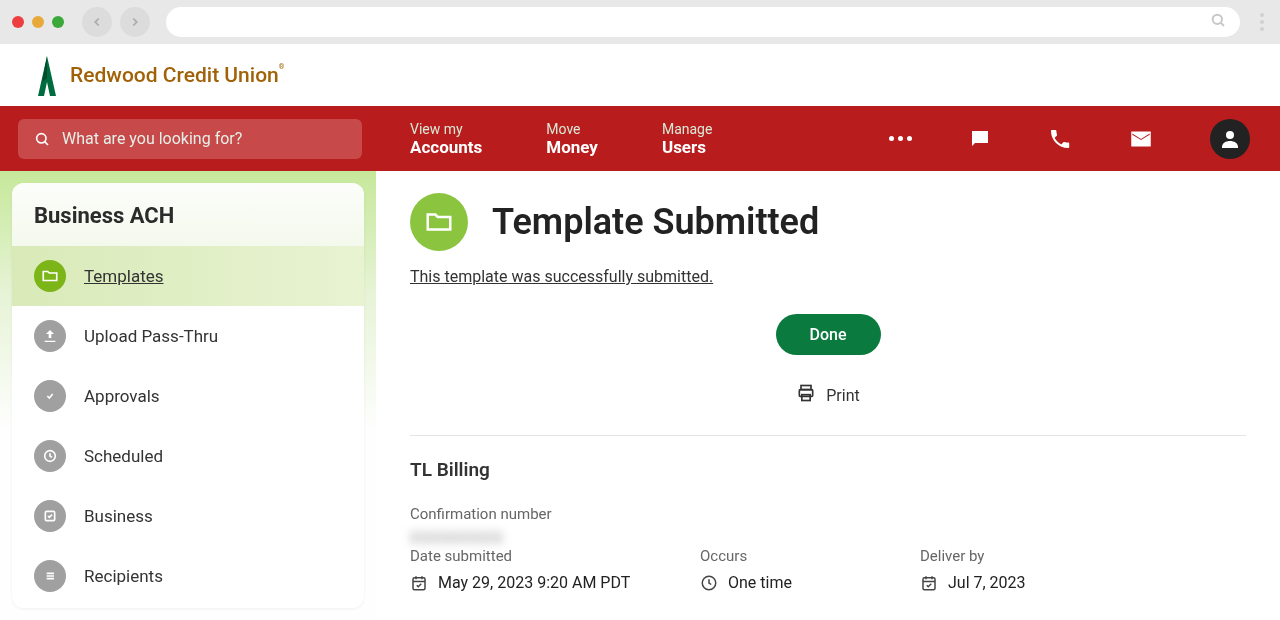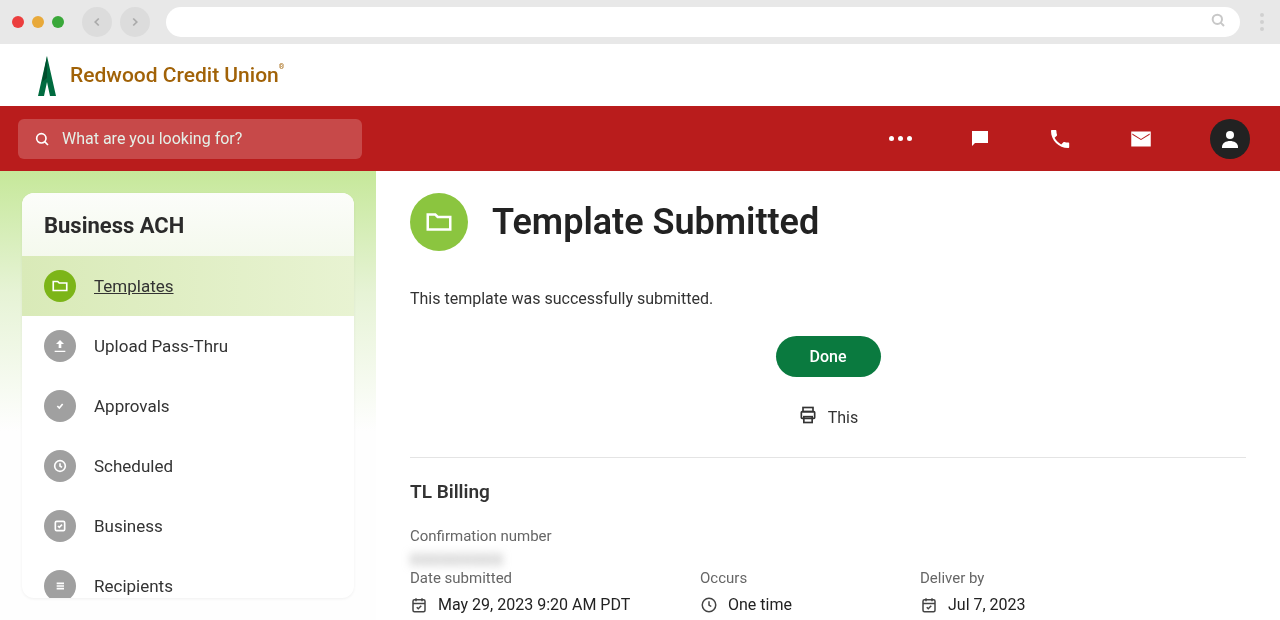--- a/index.html
+++ b/index.html
@@ -37,36 +37,36 @@
 .nav-icons { display: flex; align-items: center; gap: 56px; margin-right: 12px; }
 .overflow-dots { display: flex; gap: 4px; }
 .overflow-dots span { width: 5px; height: 5px; border-radius: 50%; background: #fff; }
 .nav-icon { color: #fff; display: flex; align-items: center; justify-content: center; }
 .avatar { width: 40px; height: 40px; border-radius: 50%; background: #222; display: flex; align-items: center; justify-content: center; }
 
 
 .content { display: flex; height: calc(620px - 44px - 62px - 65px); background: linear-gradient(180deg, #c6e89a 0%, #e6f3d5 120px, #fefefe 260px); }
 
 
-.sidebar { width: 376px; padding: 22px; }
+.sidebar { width: 376px; padding: 12px; }
 .sidebar-card { background: #fff; border-radius: 12px; overflow: hidden; box-shadow: 0 1px 3px rgba(0,0,0,0.06); height: 100%; }
 .sidebar-title { font-size: 22px; font-weight: 700; color: #2b2b2b; padding: 20px 22px 18px; background: linear-gradient(180deg, #fcfdfa, #f4f9ed); }
 .sidebar-list { }
 .sidebar-item { display: flex; align-items: center; gap: 18px; padding: 14px 22px; cursor: pointer; font-size: 17px; color: #333; }
 .sidebar-item.active { background: linear-gradient(90deg, #d9eab8, #e8f3d2); text-decoration: underline; }
 .sidebar-icon { width: 32px; height: 32px; border-radius: 50%; display: flex; align-items: center; justify-content: center; flex-shrink: 0; }
 .sidebar-icon.active-icon { background: #7cb518; color: #fff; }
 .sidebar-icon.inactive-icon { background: #a0a0a0; color: #fff; }
 
 
 .main { flex: 1; background: #fff; padding: 18px 34px 0 34px; overflow: hidden; }
 .main-header { display: flex; align-items: center; gap: 24px; margin-top: 4px; }
 .folder-badge { width: 58px; height: 58px; border-radius: 50%; background: #8bc53f; display: flex; align-items: center; justify-content: center; }
 .main-title { font-size: 36px; font-weight: 600; color: #222; }
-.success-text { font-size: 16px; color: #333; margin-top: 38px; }
+.success-text { font-size: 16px; color: #333; margin-top: 16px; text-decoration: underline; }
 .action-row { display: flex; align-items: center; gap: 28px; margin-top: 28px; padding-bottom: 28px; border-bottom: 1px solid #e4e4e4; flex-direction: column; }
 .done-btn { background: #0a7a3f; color: #fff; border: none; border-radius: 22px; padding: 11px 34px; font-size: 16px; font-weight: 500; cursor: pointer; }
 .print-btn { display: flex; align-items: center; gap: 10px; color: #333; font-size: 16px; cursor: pointer; }
 .section-name { font-size: 19px; font-weight: 600; color: #333; margin-top: 22px; }
 .conf-label { font-size: 15px; color: #666; margin-top: 24px; }
 .conf-value { margin-top: 6px; filter: blur(5px); color: #888; font-size: 15px; letter-spacing: 1px; }
 .details-row { display: flex; gap: 0; }
 .detail-col { flex: 0 0 290px; }
 .detail-label { font-size: 15px; color: #666; margin-bottom: 8px; }
 .detail-value { display: flex; align-items: center; gap: 10px; font-size: 16px; color: #222; }
@@ -117,20 +117,34 @@
 </div>
 
 <div class="green-nav">
   <div class="search-box">
     <svg width="16" height="16" viewBox="0 0 24 24" fill="none" stroke="#fff" stroke-width="2.5">
         <circle cx="11" cy="11" r="7"></circle>
         <line x1="21" y1="21" x2="16" y2="16"></line>
       </svg>
     <input type="text" placeholder="What are you looking for?" style="">
   </div>
+  <div class="nav-items">
+    <div class="nav-item">
+      <div class="nav-item-top">View my</div>
+      <div class="nav-item-bottom">Accounts</div>
+    </div>
+    <div class="nav-item">
+      <div class="nav-item-top">Move</div>
+      <div class="nav-item-bottom">Money</div>
+    </div>
+    <div class="nav-item">
+      <div class="nav-item-top">Manage</div>
+      <div class="nav-item-bottom">Users</div>
+    </div>
+  </div>
   <div class="nav-spacer"></div>
   <div class="nav-icons">
     <div class="overflow-dots">
         <span></span>
         <span></span>
         <span></span>
       </div>
     <div class="nav-icon">
       <svg width="24" height="24" viewBox="0 0 24 24" fill="currentColor">
           <path d="M4 4h16v12H7l-3 3V4z"></path>
@@ -230,21 +244,21 @@
     <div class="action-row">
       <button class="done-btn">Done</button>
       <div class="print-btn">
         <span>
           <svg width="20" height="20" viewBox="0 0 24 24" fill="none" stroke="#333" stroke-width="2">
               <rect x="6" y="3" width="12" height="5"></rect>
               <rect x="4" y="8" width="16" height="8" rx="1"></rect>
               <rect x="7" y="14" width="10" height="7"></rect>
             </svg>
         </span>
-        <span>This</span>
+        <span>Print</span>
       </div>
     </div>
     <div class="section-name">TL Billing</div>
     <div class="conf-label">Confirmation number</div>
     <div class="conf-value">XXXXXXXXX</div>
     <div class="details-row">
       <div class="detail-col">
         <div class="detail-label">Date submitted</div>
         <div class="detail-value">
           <span class="detail-icon">

